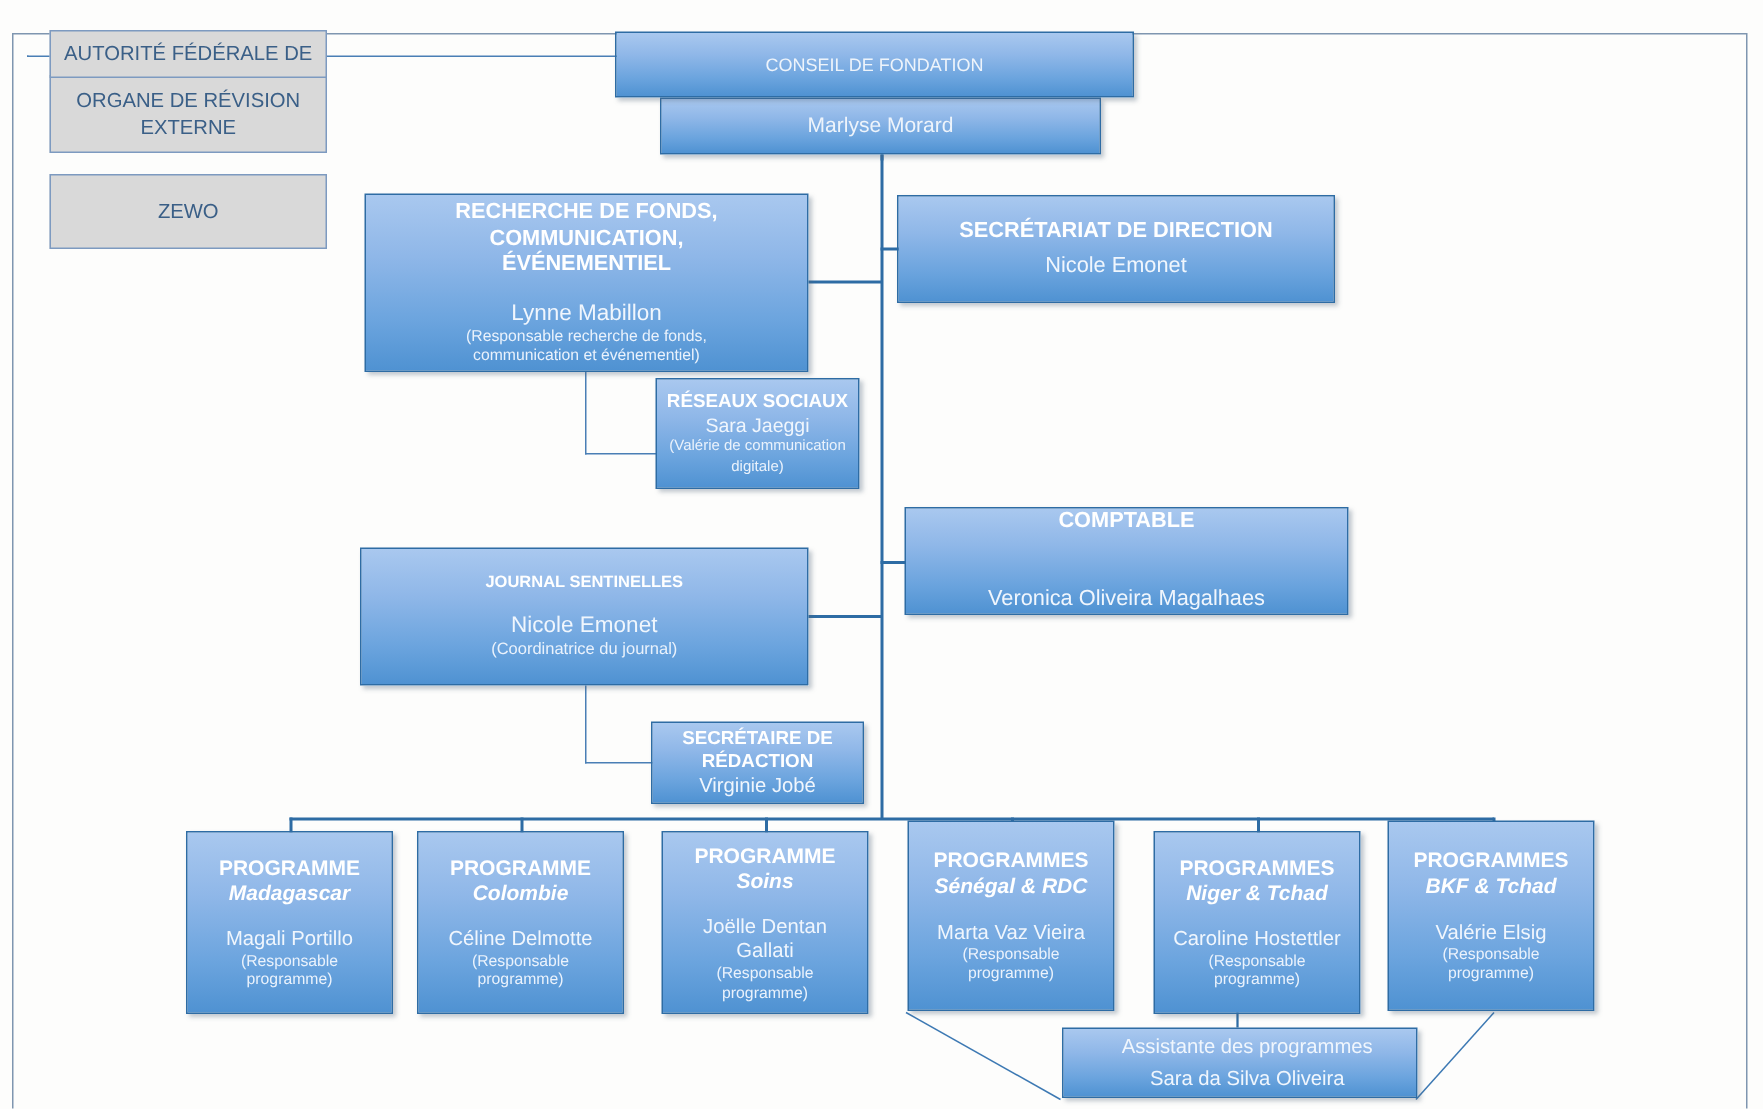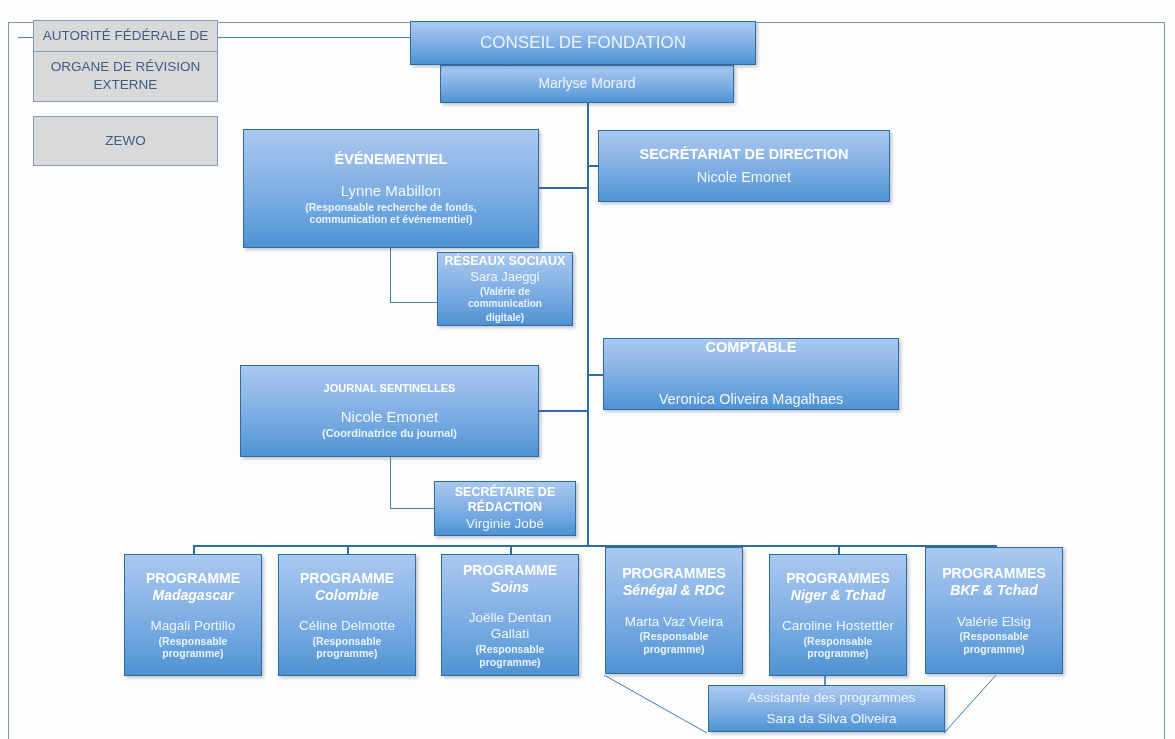--- a/index.html
+++ b/index.html
@@ -45,21 +45,21 @@
     display:flex;
     flex-direction:column;
     justify-content:center;
     align-items:center;
     padding:4px 6px;
     line-height:1.22;
   }
   .box .ttl{font-weight:bold;}
   .box .ital{font-weight:bold;font-style:italic;}
   .box .nm{font-weight:normal;}
-  .box .sub{font-weight:bold;}
+  .box .sub{font-weight:normal;}
 
   .graybox{
     position:absolute;
     box-sizing:border-box;
     color:#3a5f87;
     text-align:center;
     border:1px solid #7d9ac0;
     background:#d9d9d9;
     display:flex;
     flex-direction:column;
@@ -68,21 +68,21 @@
     padding:3px 6px;
     line-height:1.3;
     font-size:13.5px;
   }
 
   
   #b-autorite{left:33px;top:3px;width:185px;height:32px;z-index:4;}
   #b-organe  {left:33px;top:33px;width:185px;height:52px;z-index:3;}
   #b-zewo    {left:33px;top:99px;width:185px;height:50px;z-index:3;}
 
-  #b-conseil{left:410px;top:4px;width:346px;height:44px;z-index:5;font-size:17px;color:#eef4fb;}
+  #b-conseil{left:410px;top:4px;width:346px;height:44px;z-index:5;font-size:12px;color:#eef4fb;}
   #b-marlyse{left:440px;top:48px;width:294px;height:38px;z-index:4;font-size:14px;color:#eef4fb;}
 
   #b-recherche{left:243px;top:112px;width:296px;height:119px;z-index:4;}
   #b-recherche .ttl{font-size:14.5px;}
   #b-recherche .nm{font-size:15px;margin-top:14px;color:#f0f6fd;}
   #b-recherche .sub{font-size:10.5px;color:#eaf2fc;}
 
   #b-secretariat{left:598px;top:113px;width:292px;height:72px;z-index:4;}
   #b-secretariat .ttl{font-size:14.5px;}
   #b-secretariat .nm{font-size:14.5px;margin-top:5px;color:#f0f6fd;}
@@ -179,20 +179,21 @@
 
   <div class="box" id="b-conseil">
     <div>CONSEIL DE FONDATION</div>
   </div>
 
   <div class="box" id="b-marlyse">
     <div>Marlyse Morard</div>
   </div>
 
   <div class="box" id="b-recherche">
+    <div class="ttl">RECHERCHE DE FONDS, COMMUNICATION,</div>
     <div class="ttl">ÉVÉNEMENTIEL</div>
     <div class="nm">Lynne Mabillon</div>
     <div class="sub">(Responsable recherche de fonds,</div>
     <div class="sub">communication et événementiel)</div>
   </div>
 
   <div class="box" id="b-secretariat">
     <div class="ttl">SECRÉTARIAT DE DIRECTION</div>
     <div class="nm">Nicole Emonet</div>
   </div>

